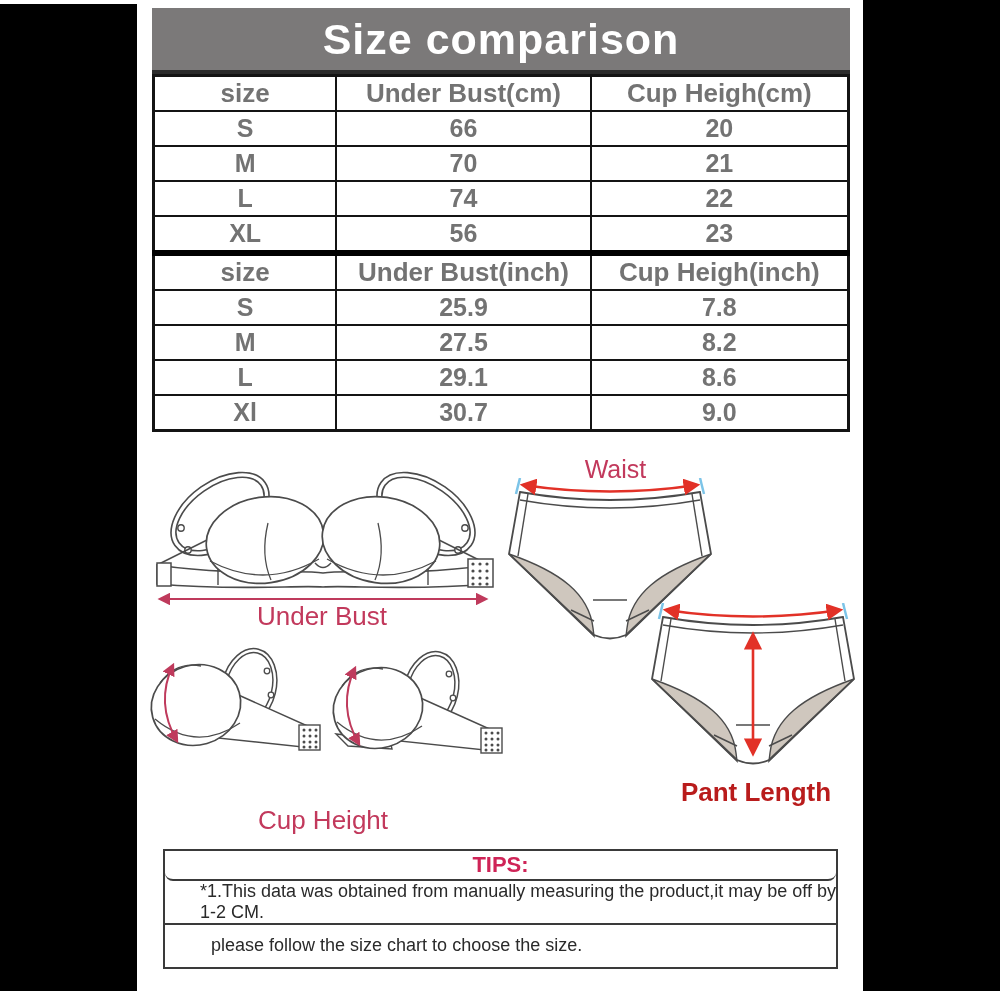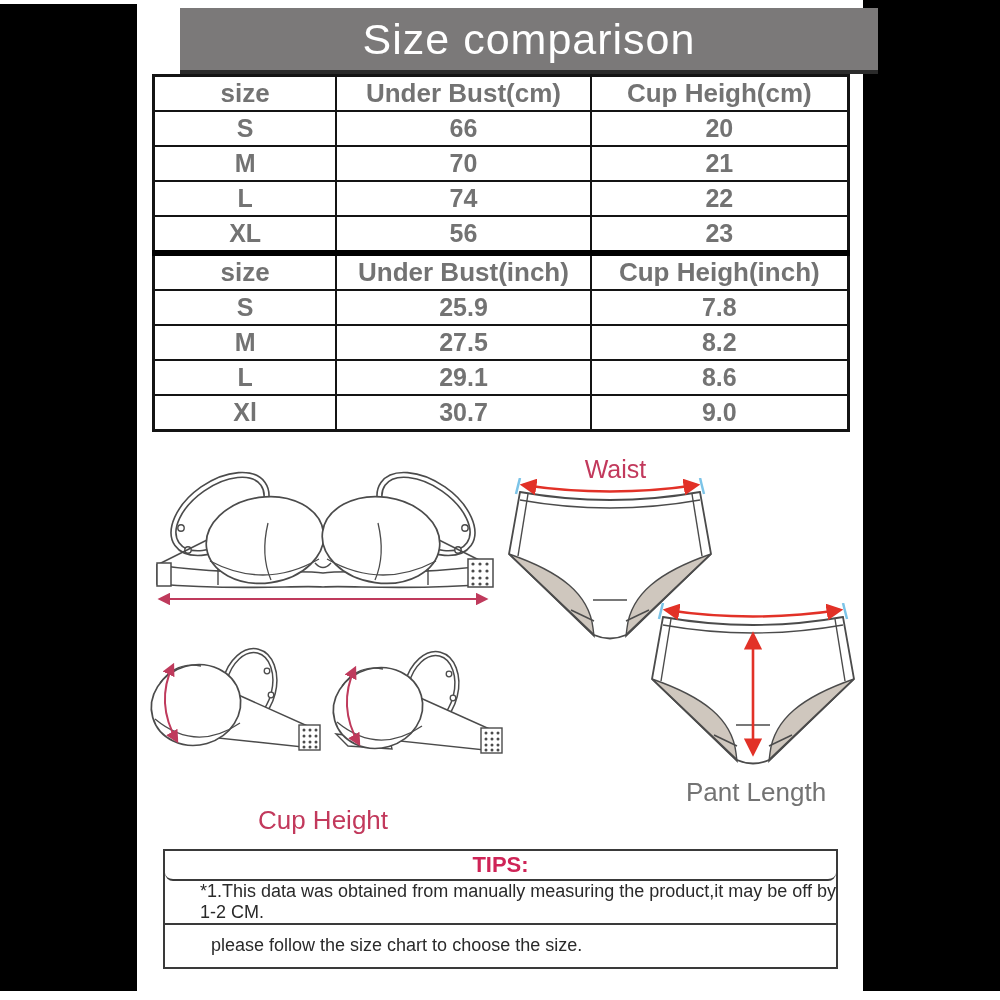--- a/index.html
+++ b/index.html
@@ -8,21 +8,21 @@
     font-family:"Liberation Sans", sans-serif;color:#1c1c1c;overflow:hidden;
   }
   .sidebar-black{position:absolute;background:#000;}
   .bar-left{left:0;top:4px;width:137px;height:987px;}
   .bar-right{left:863px;top:0;width:137px;height:991px;}
 
   .title-bar{
     position:absolute;left:152px;top:8px;width:698px;height:62px;
     background:#7b7979;border-bottom:4px solid #2b2b2b;
     display:flex;align-items:center;justify-content:center;
-    color:#fff;font-size:43px;font-weight:400;letter-spacing:1px;margin-left:28px;
+    color:#fff;font-size:43px;font-weight:700;letter-spacing:1px;
   }
 
   table.size-table{
     position:absolute;left:152px;top:74px;width:698px;
     border-collapse:collapse;table-layout:fixed;
     border:3px solid #141414;
   }
   table.size-table th, table.size-table td{
     border:2px solid #141414;text-align:center;vertical-align:middle;
     height:33px;padding:0;font-weight:700;color:#737373;
@@ -312,22 +312,23 @@
         <circle cx="164" cy="97" r="1.5"></circle>
         <circle cx="170" cy="97" r="1.5"></circle>
       <circle cx="158" cy="102" r="1.5"></circle>
         <circle cx="164" cy="102" r="1.5"></circle>
         <circle cx="170" cy="102" r="1.5"></circle>
     </g>
     <path d="M27,20 Q9,58 31,96" stroke="#bf3a5c" stroke-width="2" fill="none" marker-start="url(#ah-cup2)" marker-end="url(#ah-cup2)"></path>
   </svg>
 
   <div class="diagram-label lbl-waist" style="color: rgb(194, 57, 92);">Waist</div>
+  <div class="diagram-label lbl-underbust" style="color: rgb(194, 57, 92);">Under Bust</div>
   <div class="diagram-label lbl-cupheight" style="color: rgb(194, 57, 92); margin-top: 31px;">Cup Height</div>
-  <div class="diagram-label lbl-pantlength" style="color: #737373;">Pant Length</div>
+  <div class="diagram-label lbl-pantlength" style="color: #b91c1c; font-weight: bold;">Pant Length</div>
 
   <div class="tips-box">
     <div class="tips-heading-row" style="color: rgb(207, 36, 87); border-radius: 8px;">TIPS:</div>
     <div class="tips-note1">*1.This data was obtained from manually measuring the product,it may be off by 1-2 CM.</div>
     <div class="tips-note2">
       <div class="line2">please follow the size chart to choose the size.</div>
     </div>
   </div>
 
 </div>

